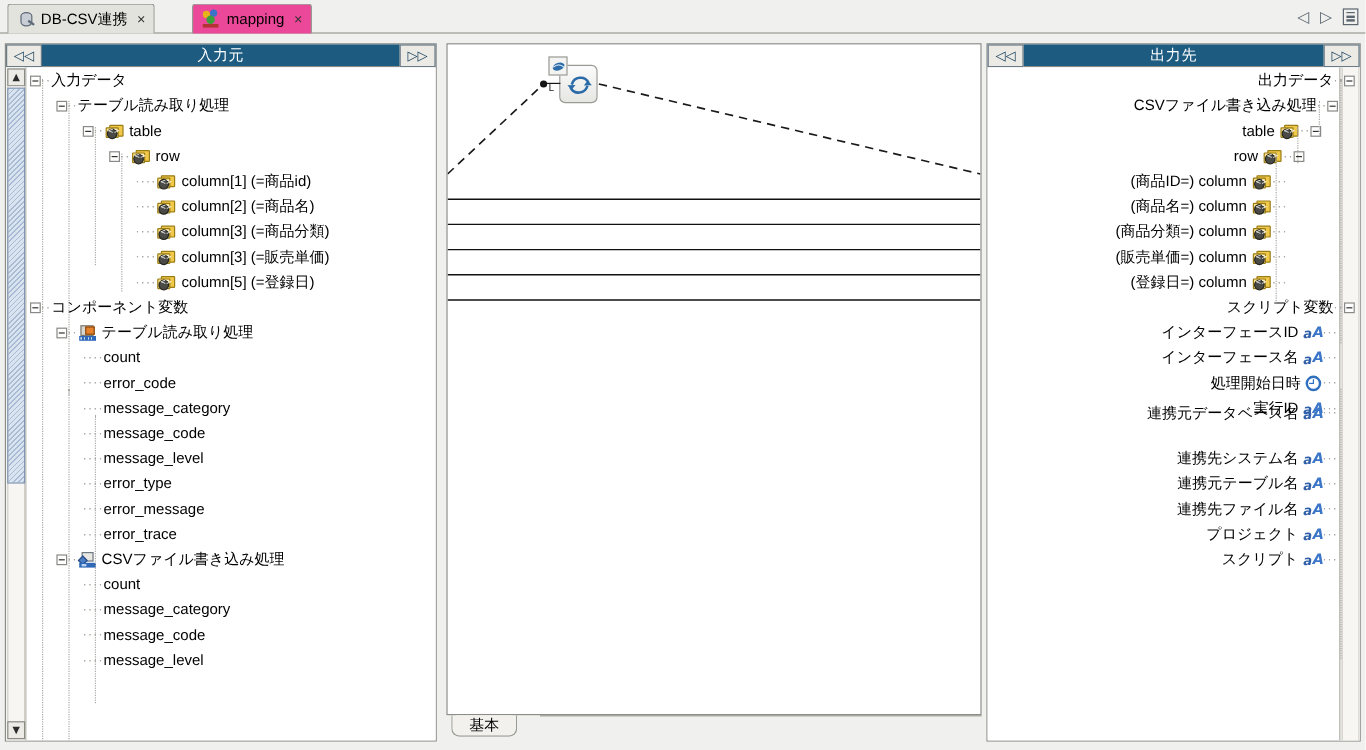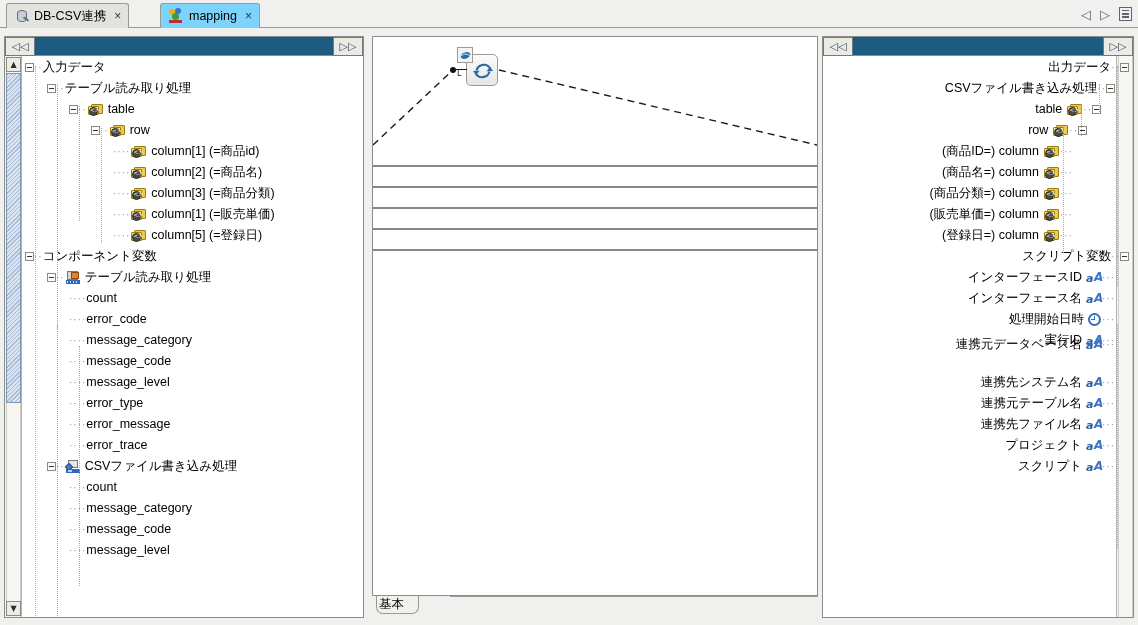--- a/index.html
+++ b/index.html
@@ -25,21 +25,21 @@
   .etab {
     position: absolute; top: 3px; height: 25px;
     display: flex; align-items: center; gap: 5px;
     padding: 0 7px 0 7px;
     font-size: 12.5px; color: #000;
     border: 1px solid #9a9a94;
     border-bottom: none;
     border-radius: 3px 3px 0 0;
     background: #e3e3de;
   }
-  .etab.active { background: #7dd3fc; }
+  .etab.active { background: #ec4899; }
   .etab .tl { white-space: nowrap; }
   .etab .xc {
     font-size: 12px; color: #333; margin-left: 3px; cursor: pointer;
     line-height: 1;
   }
   #tab0 { left: 6px; }
   #tab1 { left: 160px; }
 
   .icn { display: inline-block; position: relative; flex: 0 0 auto; }
 
@@ -228,21 +228,21 @@
   
   #canvas {
     position: absolute; left: 372px; top: 8px; width: 446px; height: 560px;
     background: #ffffff; border: 1px solid #8d8d88;
   }
   #canvasfoot {
     position: absolute; left: 372px; top: 568px; width: 446px; height: 22px;
   }
   .btab {
     position: absolute; left: 4px; top: 0; height: 18px;
-    padding: 0 14px 0 2px;
+    padding: 0 14px 0 14px;
     background: #f2f1ee; border: 1px solid #9a9a94; border-top: none;
     border-radius: 0 0 7px 7px;
     display: flex; align-items: center; font-size: 12.5px; color: #000;
     cursor: pointer;
   }
   .btabfill {
     position: absolute; left: 78px; top: 0; right: 0; height: 22px;
     border-top: 1px solid #9a9a94; background: #f0f0ee;
   }
 
@@ -303,20 +303,21 @@
       <span class="navglyph">▷</span>
       <span class="navbox"></span>
     </div>
   </div>
 
   <div id="body">
 
     <div class="panel" id="leftpanel">
       <div class="phead">
         <div class="arrbtn">◁◁</div>
+        <div class="ptitle">入力元</div>
         <div class="arrbtn">▷▷</div>
       </div>
       <div class="ptree" id="ltree">
         <div class="vsb left">
           <div class="sbbtn up">▲</div>
           <div class="sbtrack" style="top:16px;bottom:16px;"></div>
           <div class="sbthumb" style="top:17px;height:330px;"></div>
           <div class="sbbtn dn">▼</div>
         </div>
         <div id="lrows">
@@ -383,21 +384,21 @@
               <span class="tlabel">column[3] (=商品分類)</span>
             </div>
             <div class="trow" style="top: 148px; left: 108px;">
               <span class="dots">····</span>
               <span class="icn ico-xml">
                 <i class="f1"></i>
                 <i class="f2"></i>
                 <i class="g"></i>
               </span>
               <span style="width:4px"></span>
-              <span class="tlabel">column[1] (=販売単価)</span>
+              <span class="tlabel">column[3] (=販売単価)</span>
             </div>
             <div class="trow" style="top: 169px; left: 108px;">
               <span class="dots">····</span>
               <span class="icn ico-xml">
                 <i class="f1"></i>
                 <i class="f2"></i>
                 <i class="g"></i>
               </span>
               <span style="width:4px"></span>
               <span class="tlabel">column[5] (=登録日)</span>
@@ -523,20 +524,21 @@
     </div>
 
     <div id="canvasfoot">
       <div class="btabfill"></div>
       <div class="btab">基本</div>
     </div>
 
     <div class="panel" id="rightpanel">
       <div class="phead">
         <div class="arrbtn">◁◁</div>
+        <div class="ptitle">出力先</div>
         <div class="arrbtn">▷▷</div>
       </div>
       <div class="ptree" id="rtree">
         <div class="vsb right">
           <div class="sbtrack" style="top:0px;bottom:0px;"></div>
         </div>
         <div id="rrows">
             <div class="trow r" style="top: 1px; right: 4px;">
               <span class="tlabel">出力データ</span>
               <span class="dots">··</span>

